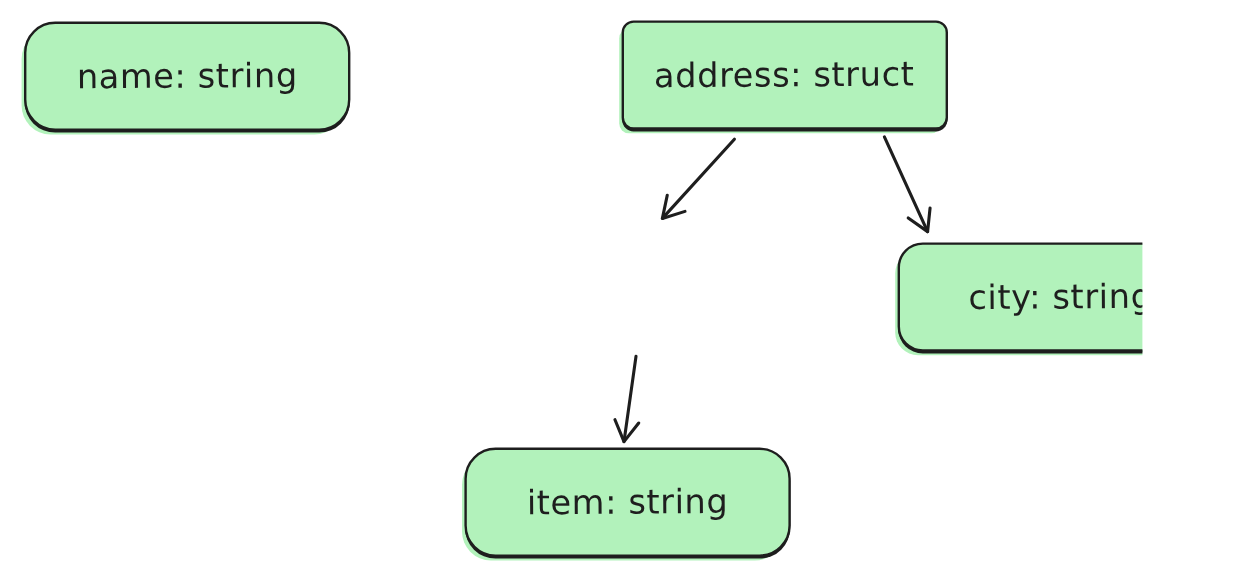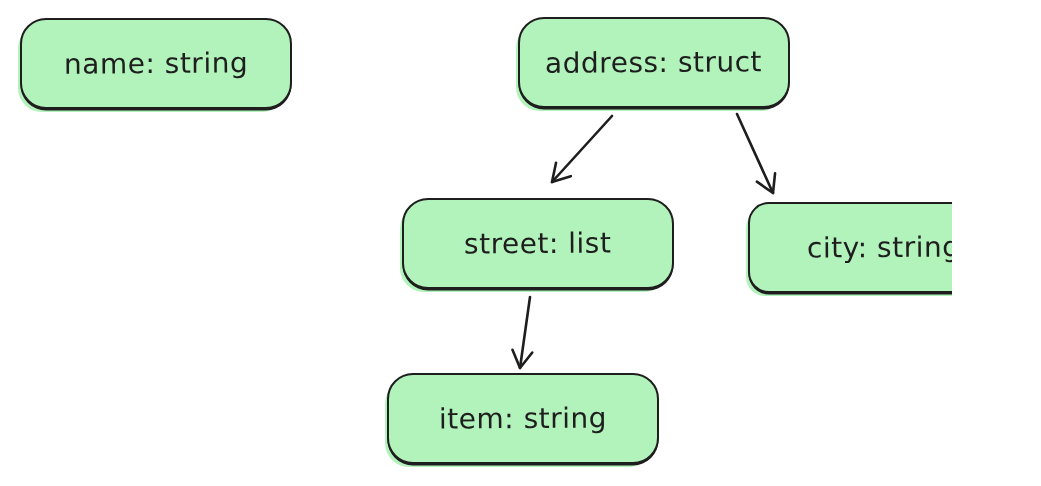--- a/index.html
+++ b/index.html
@@ -31,21 +31,21 @@
     justify-content: center;
     color: var(--text);
     font-size: 28px;
     letter-spacing: 0.5px;
     
     box-shadow: 0 2px 0 -0.5px var(--node-stroke),
                 -4px 5px 0 -2px var(--node-fill);
   }
   .node .label { transform: rotate(-0.4deg); white-space: nowrap; }
   .node-name    { left: 20px;  top: 18px;  }
-  .node-address { left: 518px; top: 17px;  }
+  .node-address { left: 518px; top: 17px; border-radius: 10px;  }
   .node-street  { left: 402px; top: 198px; }
   .node-city    { left: 748px; top: 202px; border-radius: 21px; }
   .node-item    { left: 387px; top: 373px; }
   .edges {
     position: absolute;
     left: 0; top: 0;
     width: 1041px;
     height: 486px;
     pointer-events: none;
   }
@@ -80,23 +80,20 @@
   </svg>
 
   <div class="node node-name">
     <span class="label">name: string</span>
   </div>
 
   <div class="node node-address">
     <span class="label">address: struct</span>
   </div>
 
-  <div class="node node-street">
-    <span class="label">street: list</span>
-  </div>
 
   <div class="node node-city">
     <span class="label">city: string</span>
   </div>
 
   <div class="node node-item">
     <span class="label">item: string</span>
   </div>
 
 </div>

